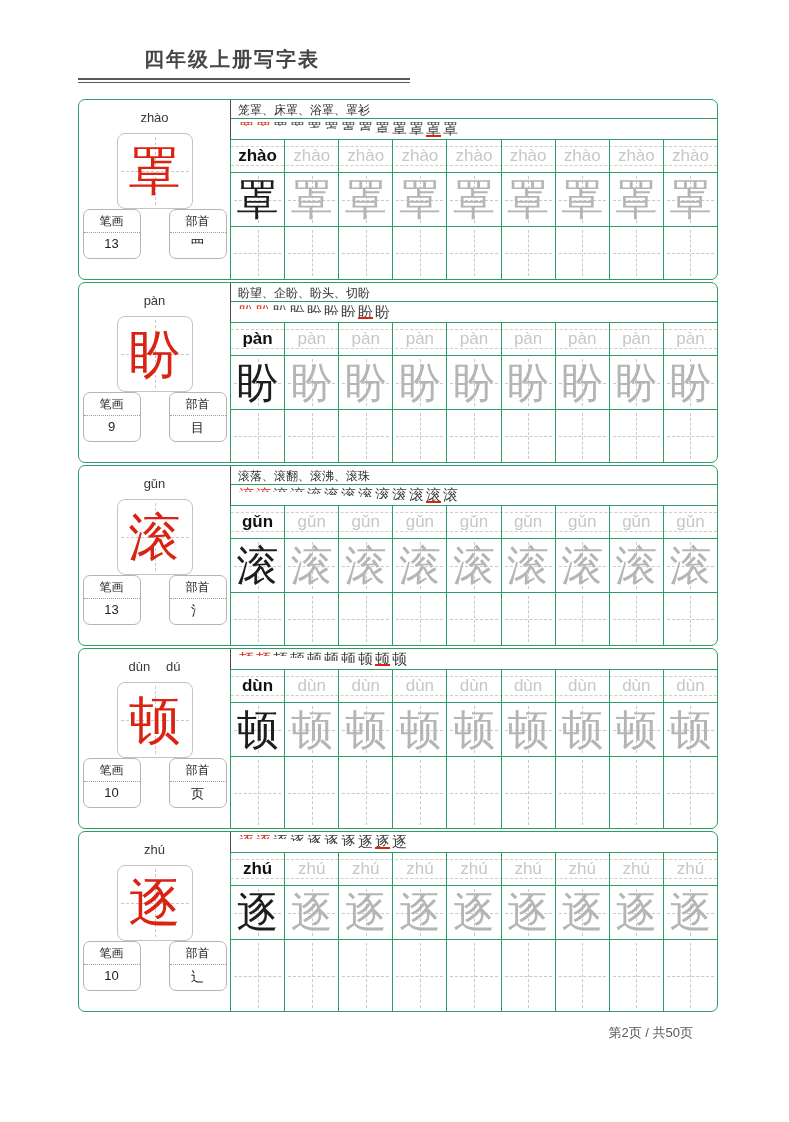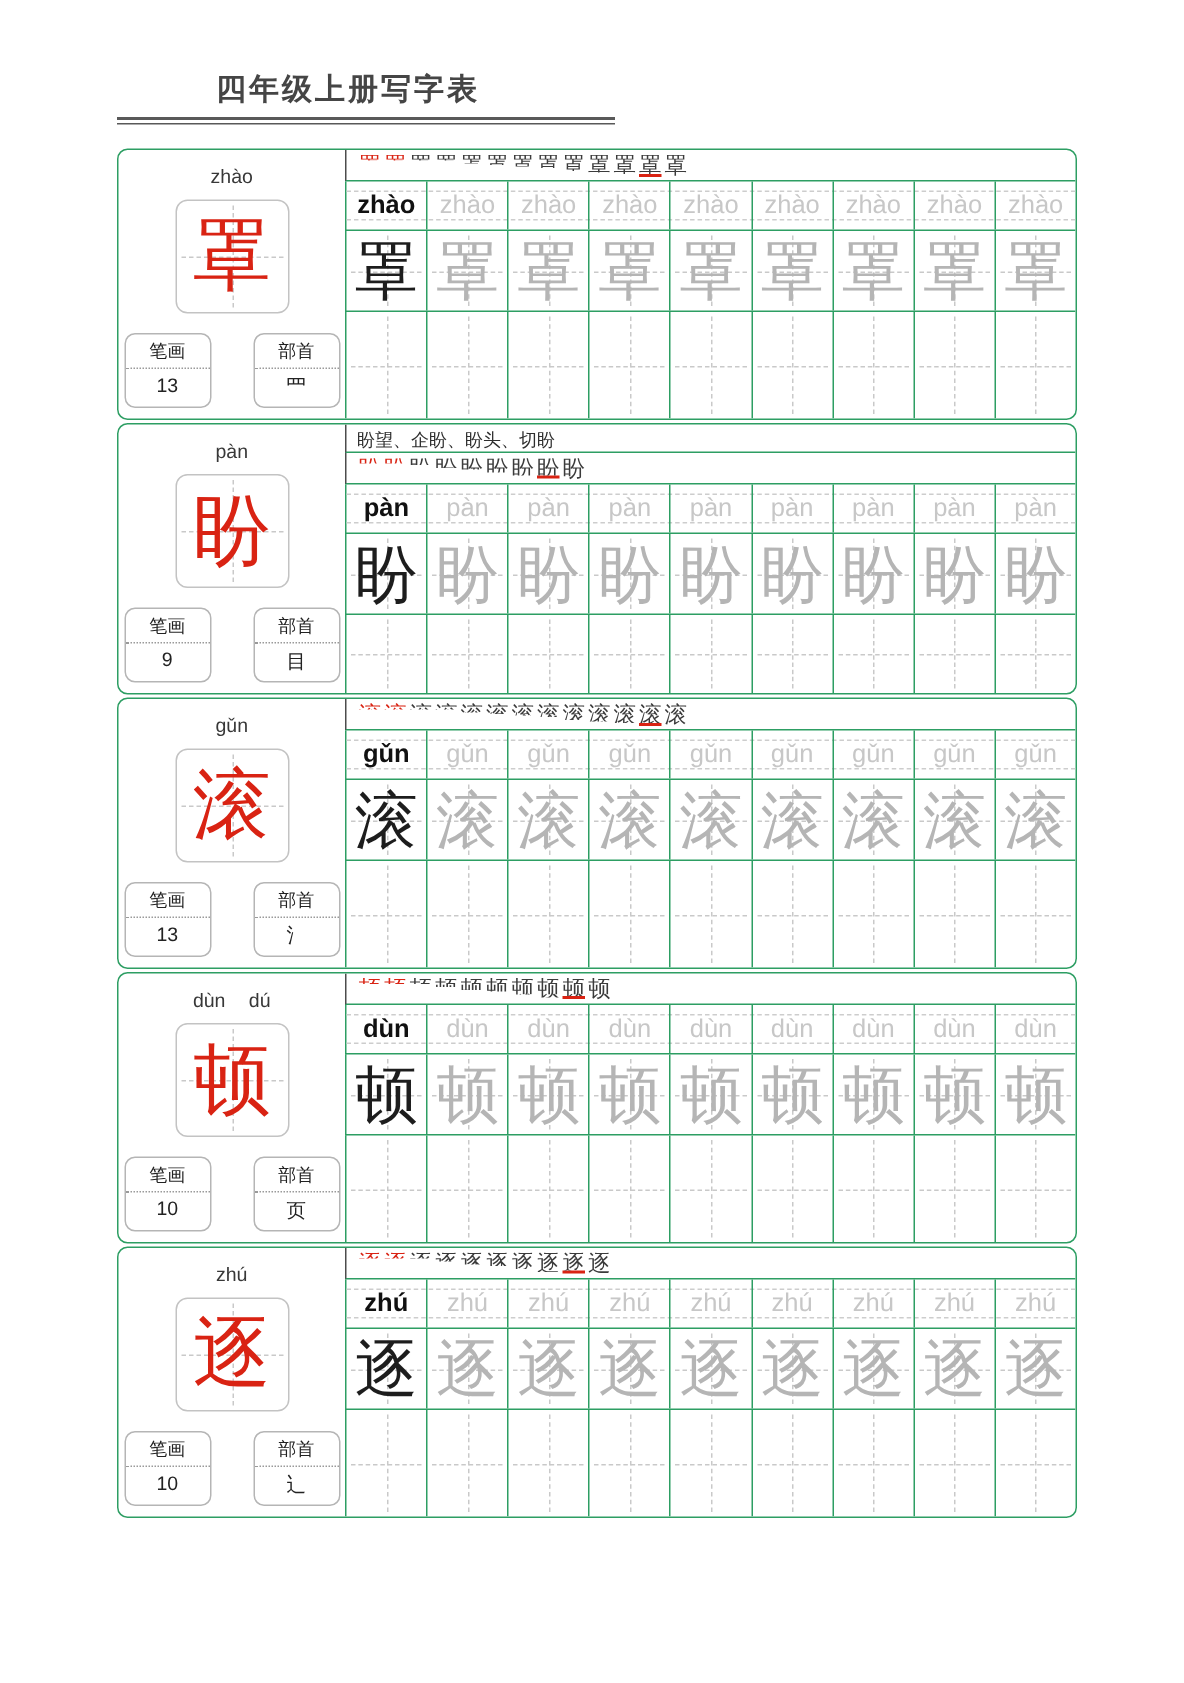--- a/index.html
+++ b/index.html
@@ -20,21 +20,21 @@
   .blocks { margin:16px 71px 0 78px; }
   .block { display:flex; height:181px; margin-bottom:2px; border:1.5px solid #2d9e63; border-radius:7px; overflow:hidden; background:#fff; }
 
   
   .left { width:151px; flex:0 0 151px; text-align:center; }
   .pinyin-main { margin-top:10px; font-size:13px; color:#383838; word-spacing:12px; }
   .charbox { width:76px; height:76px; margin:8px auto 0; border:1.5px solid #c3c3c3; border-radius:8px; position:relative; }
   .charbox .gh { position:absolute; left:3px; right:3px; top:50%; border-top:1px dashed #c9c9c9; }
   .charbox .gv { position:absolute; top:3px; bottom:3px; left:50%; border-left:1px dashed #c9c9c9; }
   .bigchar { position:relative; z-index:1; display:block; line-height:74px; font-size:52px; color:#d92313; font-family:"DejaVu Serif", serif; }
-  .meta { margin-top:13px; display:flex; justify-content:center; gap:28px; }
+  .meta { display:flex; justify-content:center; gap:28px; }
   .metabox { width:58px; border:1px solid #b5b5b5; border-radius:7px; background:#fff; }
   .metalabel { font-size:12px; color:#222; padding:3px 0 2px; border-bottom:1px dotted #9a9a9a; }
   .metaval { font-size:13px; color:#222; padding:3px 0 4px; }
 
   
   .grid { flex:1; display:flex; flex-direction:column; }
   .words-row { height:19px; border-left:1px solid #4d4d4d; border-bottom:1px solid #2d9e63; font-size:12px; color:#2e2e2e; padding:2px 0 0 7px; }
   .stroke-row { height:21px; border-left:1px solid #4d4d4d; border-bottom:1px solid #2d9e63; display:flex; align-items:flex-start; gap:2px; padding:2px 0 0 8px; }
   .step { width:15px; overflow:hidden; border-bottom:0 solid transparent; }
   .step .glyph { display:block; font-size:15px; line-height:17px; font-family:"DejaVu Serif", serif; }
@@ -85,20 +85,21 @@
           <div class="metalabel">笔画</div>
           <div class="metaval">13</div>
         </div>
         <div class="metabox">
           <div class="metalabel">部首</div>
           <div class="metaval">罒</div>
         </div>
       </div>
     </div>
     <div class="grid">
+      <div class="words-row">笼罩、床罩、浴罩、罩衫</div>
       <div class="stroke-row">
             <span class="step" style="height: 5px;">
               <span class="glyph" style="color: rgb(217, 35, 19);">罩</span>
             </span>
             <span class="step" style="height: 5px;">
               <span class="glyph" style="color: rgb(217, 35, 19);">罩</span>
             </span>
             <span class="step" style="height: 5px;">
               <span class="glyph" style="color: rgb(59, 59, 59);">罩</span>
             </span>
@@ -394,20 +395,21 @@
           <div class="metalabel">笔画</div>
           <div class="metaval">13</div>
         </div>
         <div class="metabox">
           <div class="metalabel">部首</div>
           <div class="metaval">氵</div>
         </div>
       </div>
     </div>
     <div class="grid">
+      <div class="words-row">滚落、滚翻、滚沸、滚珠</div>
       <div class="stroke-row">
             <span class="step" style="height: 5px;">
               <span class="glyph" style="color: rgb(217, 35, 19);">滚</span>
             </span>
             <span class="step" style="height: 5px;">
               <span class="glyph" style="color: rgb(217, 35, 19);">滚</span>
             </span>
             <span class="step" style="height: 5px;">
               <span class="glyph" style="color: rgb(59, 59, 59);">滚</span>
             </span>
@@ -837,14 +839,17 @@
             </div>
             <div class="ccell">
               <i class="gh"></i>
               <i class="gv"></i>
             </div>
           </div>
     </div>
   </section>
 </div>
 
+  <div class="footer">
+    <span>第2页 / 共50页</span>
+  </div>
 
 </div>
 
 </body></html>

